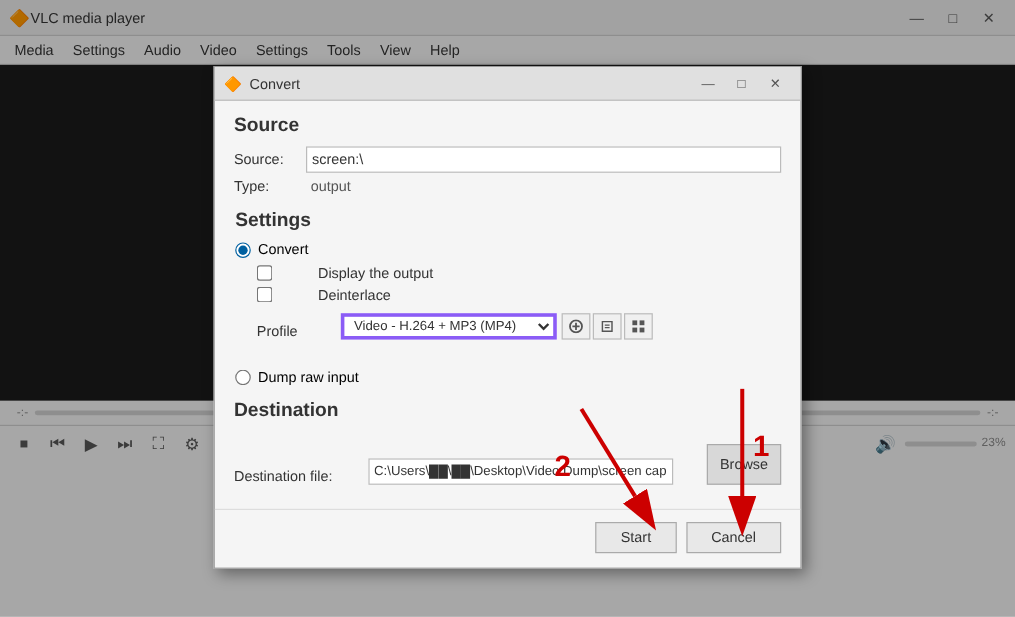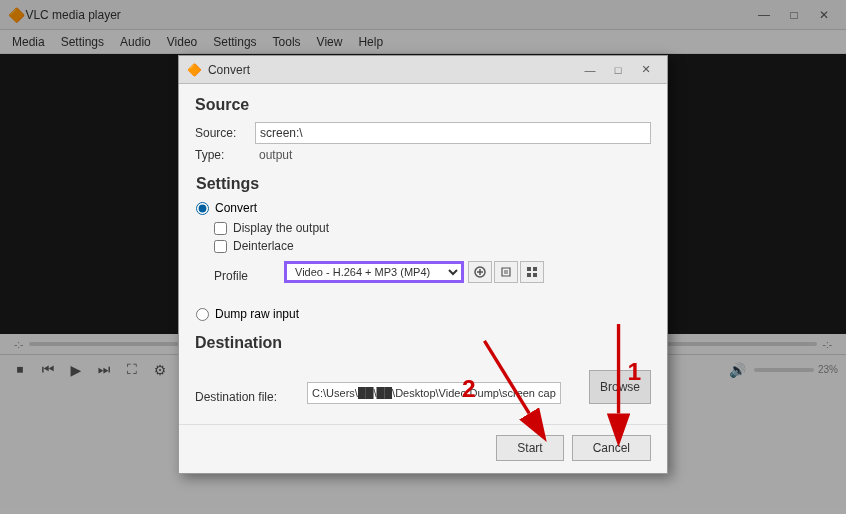--- a/index.html
+++ b/index.html
@@ -229,23 +229,24 @@
       display: flex;
       align-items: center;
       margin-bottom: 6px;
     }
     .radio-input {
       margin-right: 6px;
       accent-color: #0060a0;
     }
     .checkbox-row {
       display: flex;
-      align-items: flex-end;
+      align-items: flex-start;
       margin-bottom: 4px;
       padding-left: 18px;
+      gap: 32px;
     }
     .checkbox-input {
       margin-right: 6px;
     }
     .checkbox-label {
       font-size: 12px;
       color: #333;
     }
 
     

